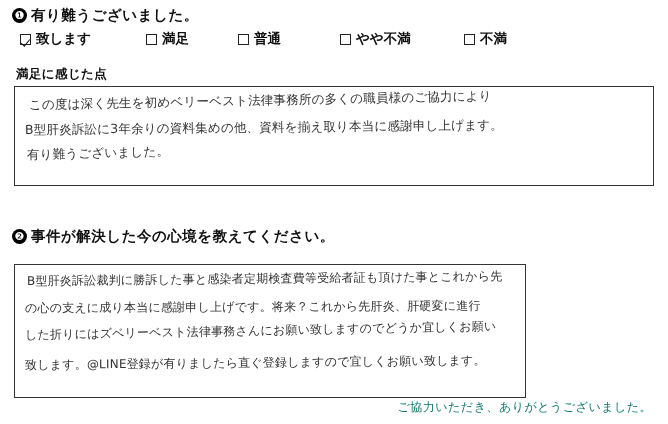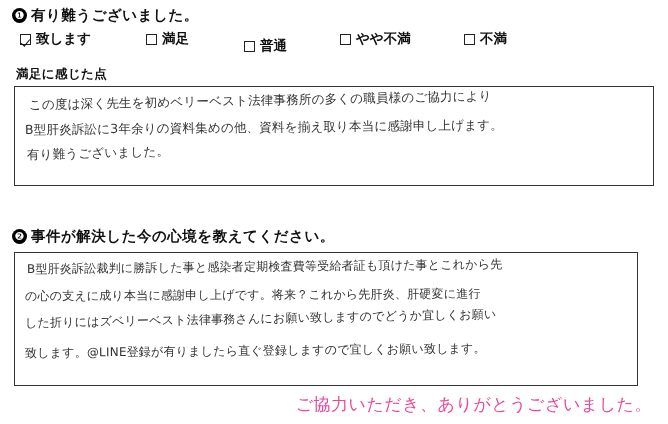--- a/index.html
+++ b/index.html
@@ -119,23 +119,23 @@
   .hline.h1 { transform: rotate(-1.1deg); }
   .hline.h2 { transform: rotate(-0.6deg); }
   .hline.h3 { transform: rotate(-1.5deg); }
   .hline.h4 { transform: rotate(-0.3deg); }
 
   
   .footer {
     position: absolute;
     right: 16px;
     bottom: 8px;
-    font-size: 17px;
+    font-size: 12px;
     letter-spacing: 0.5px;
-    color: #ec4899;
+    color: #0f766e;
   }
 </style>
 </head>
 <body>
 
 <div class="sheet">
 
   <div class="q-row" style="left:12px; top:6px;">
     <span class="q-num">❶</span>
     <span class="q-text">有り難うございました。</span>
@@ -143,21 +143,21 @@
 
   <div class="options">
     <label class="opt" style="left:2px; top:0;">
       <span class="box checked"></span>
       <span>致します</span>
     </label>
     <label class="opt" style="left:128px; top:0;">
       <span class="box"></span>
       <span>満足</span>
     </label>
-    <label class="opt" style="left:226px; top:0;margin-top:7px;">
+    <label class="opt" style="left:220px; top:0;">
       <span class="box"></span>
       <span>普通</span>
     </label>
     <label class="opt" style="left:322px; top:0;">
       <span class="box"></span>
       <span>やや不満</span>
     </label>
     <label class="opt" style="left:446px; top:0;">
       <span class="box"></span>
       <span>不満</span>
@@ -172,21 +172,21 @@
       <div class="hline h2" style="left:10px; top:35px;">B型肝炎訴訟に3年余りの資料集めの他、資料を揃え取り本当に感謝申し上げます。</div>
       <div class="hline h3" style="left:12px; top:60px;">有り難うございました。</div>
     </div>
   </div>
 
   <div class="q-row" style="left:12px; top:227px;">
     <span class="q-num">❷</span>
     <span class="q-text">事件が解決した今の心境を教えてください。</span>
   </div>
 
-  <div class="answer-box" style="left:14px; top:252px; width:624px; height:134px;">
+  <div class="answer-box" style="left:14px; top:264px; width:512px; height:134px;">
     <div class="hand">
       <div class="hline h2" style="left:12px; top:8px; font-size:12px;">B型肝炎訴訟裁判に勝訴した事と感染者定期検査費等受給者証も頂けた事とこれから先</div>
       <div class="hline h4" style="left:10px; top:35px; font-size:12px;">の心の支えに成り本当に感謝申し上げです。将来？これから先肝炎、肝硬変に進行</div>
       <div class="hline h1" style="left:10px; top:62px; font-size:12px;">した折りにはズベリーベスト法律事務さんにお願い致しますのでどうか宜しくお願い</div>
       <div class="hline h2" style="left:10px; top:92px; font-size:12px;">致します。@LINE登録が有りましたら直ぐ登録しますので宜しくお願い致します。</div>
     </div>
   </div>
 
   <div class="footer">ご協力いただき、ありがとうございました。</div>
 

